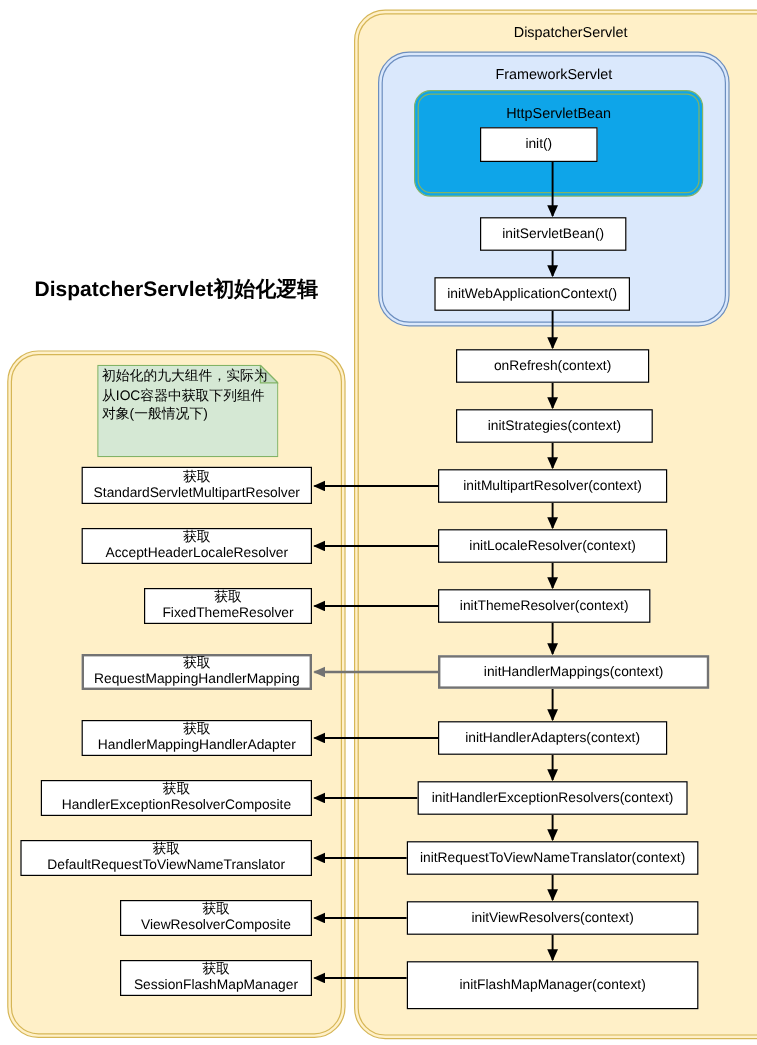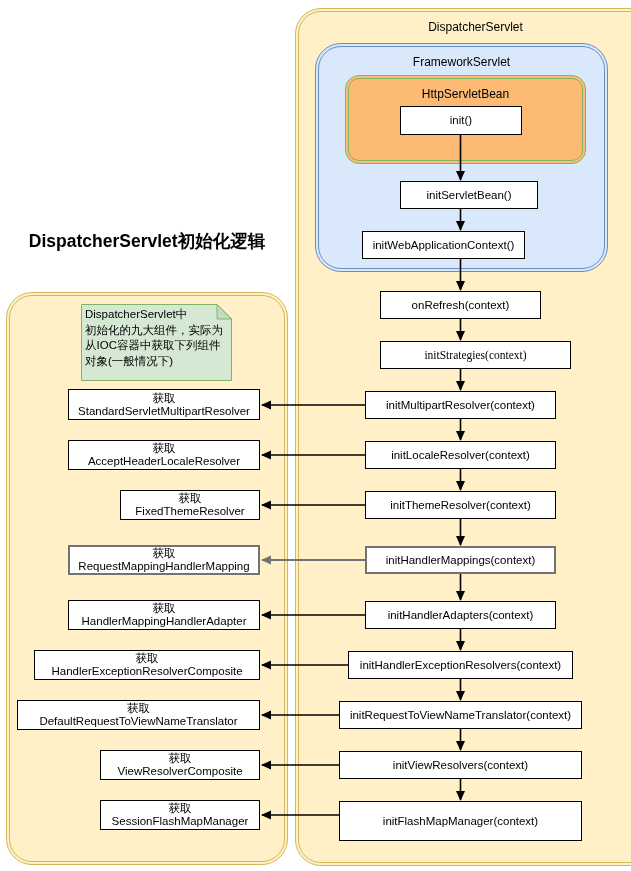--- a/index.html
+++ b/index.html
@@ -4,21 +4,21 @@
 <style>
   html,body{margin:0;padding:0;background:#ffffff;}
   .canvas{
     position:relative;width:631px;height:871px;overflow:hidden;
     font-family:"Liberation Sans","DejaVu Sans",sans-serif;color:#000;
     background:#ffffff;
   }
   .container{position:absolute;box-sizing:border-box;border-radius:26px;}
   .c-yellow{background:#FFF0C8;border:4px double #D6B656;}
   .c-blue{background:#DAE8FC;border:4px double #6C8EBF;}
-  .c-green{background:#fdba74;border:4px double #82B366;border-radius:14px;}
+  .c-green{background:#0ea5e9;border:4px double #82B366;border-radius:14px;}
   .container-label{
     position:absolute;top:8px;left:0;right:0;text-align:center;
     font-size:12px;line-height:14px;
   }
   .node{
     position:absolute;box-sizing:border-box;background:#ffffff;
     border:1px solid #000000;display:flex;align-items:center;justify-content:center;
     font-size:11.5px;line-height:13px;text-align:center;white-space:nowrap;
     z-index:5;
   }
@@ -55,21 +55,20 @@
   <div class="container c-yellow" style="left:6px;top:292px;width:282px;height:573px;"></div>
 
   <div class="page-title">DispatcherServlet初始化逻辑</div>
 
   <div class="note-wrap">
     <svg class="note-svg" width="151" height="77">
       <path d="M0.5,0.5 H136 L150.5,15 V76.5 H0.5 Z" fill="#D5E8D4" stroke="#82B366" stroke-width="1"></path>
       <path d="M136,0.5 V15 H150.5 Z" fill="#C3DCC1" stroke="#82B366" stroke-width="1"></path>
     </svg>
     <div class="note-text">
-      <span>DispatcherServlet中</span>
       <span>初始化的九大组件，实际为</span>
       <span>从IOC容器中获取下列组件</span>
       <span>对象(一般情况下)</span>
     </div>
   </div>
 
   <svg class="wires" width="631" height="871">
     <defs>
       <marker id="ah-black" markerUnits="userSpaceOnUse" markerWidth="10" markerHeight="10" refX="9" refY="4.5" orient="auto">
         <path d="M0,0 L10,4.5 L0,9 Z" fill="#000000"></path>
@@ -97,45 +96,45 @@
       <line x1="365" y1="505" x2="262" y2="505" marker-end="url(#ah-black)"></line>
       <line x1="365" y1="560" x2="262" y2="560" marker-end="url(#ah-gray)" stroke="#737373" stroke-width="2"></line>
       <line x1="365" y1="615" x2="262" y2="615" marker-end="url(#ah-black)"></line>
       <line x1="348" y1="665" x2="262" y2="665" marker-end="url(#ah-black)"></line>
       <line x1="339" y1="715" x2="262" y2="715" marker-end="url(#ah-black)"></line>
       <line x1="339" y1="765" x2="262" y2="765" marker-end="url(#ah-black)"></line>
       <line x1="339" y1="815" x2="262" y2="815" marker-end="url(#ah-black)"></line>
     </g>
   </svg>
 
-  <div class="node" style="left:400px;top:106px;width:122px;height:29px;">
+  <div class="node" style="left:400px;top:106px;width:98px;height:29px;">
       <span>init()</span>
     </div>
-  <div class="node" style="left:400px;top:181px;width:138px;height:28px;">
+  <div class="node" style="left:400px;top:181px;width:122px;height:28px;">
       <span>initServletBean()</span>
     </div>
   <div class="node" style="left:362px;top:231px;width:163px;height:28px;">
       <span>initWebApplicationContext()</span>
     </div>
   <div class="node" style="left:380px;top:291px;width:161px;height:28px;">
       <span>onRefresh(context)</span>
     </div>
-  <div class="node" style="left:380px;top:341px;width:191px;height:28px;font-family:Liberation Serif, serif;">
+  <div class="node" style="left:380px;top:341px;width:164px;height:28px;">
       <span>initStrategies(context)</span>
     </div>
   <div class="node" style="left:365px;top:391px;width:191px;height:28px;">
       <span>initMultipartResolver(context)</span>
     </div>
   <div class="node" style="left:365px;top:441px;width:191px;height:28px;text-align:center;">
       <span>initLocaleResolver(context)</span>
     </div>
-  <div class="node" style="left:365px;top:491px;width:191px;height:28px;text-align:center;">
+  <div class="node" style="left:365px;top:491px;width:177px;height:28px;text-align:center;">
       <span>initThemeResolver(context)</span>
     </div>
-  <div class="node gray" style="left:365px;top:546px;width:191px;height:28px;">
+  <div class="node gray" style="left:365px;top:546px;width:226px;height:28px;">
       <span>initHandlerMappings(context)</span>
     </div>
   <div class="node" style="left:365px;top:601px;width:191px;height:28px;">
       <span>initHandlerAdapters(context)</span>
     </div>
   <div class="node" style="left:348px;top:651px;width:225px;height:28px;align-items:center;">
       <span>initHandlerExceptionResolvers(context)</span>
     </div>
   <div class="node" style="left:339px;top:701px;width:243px;height:28px;">
       <span>initRequestToViewNameTranslator(context)</span>

